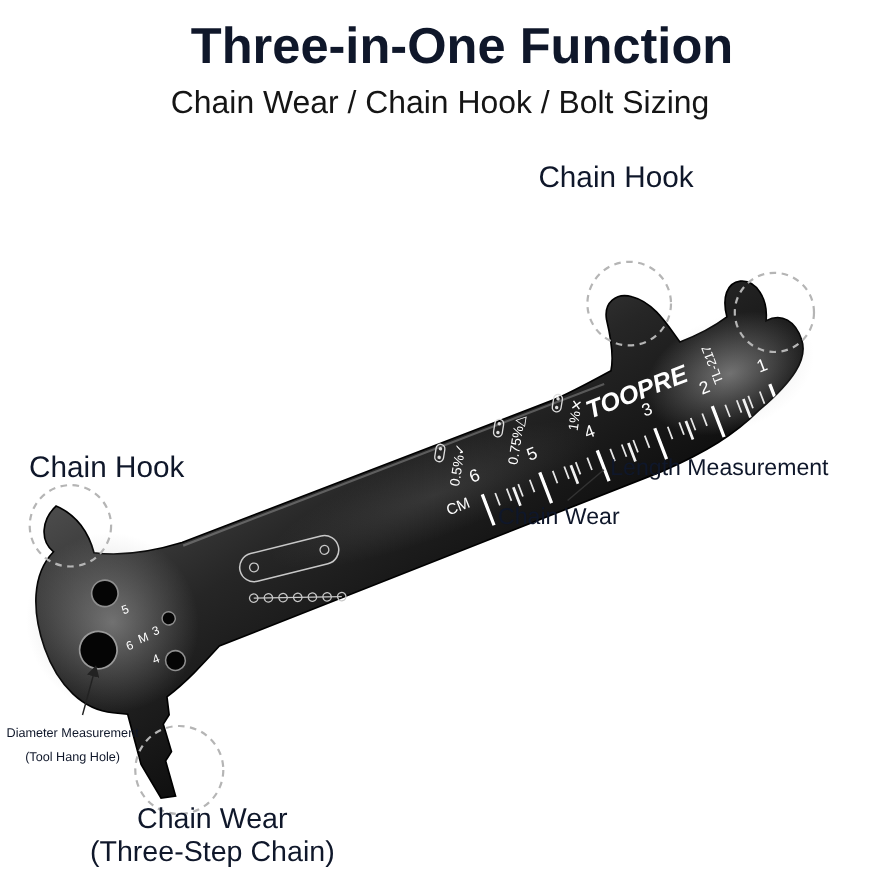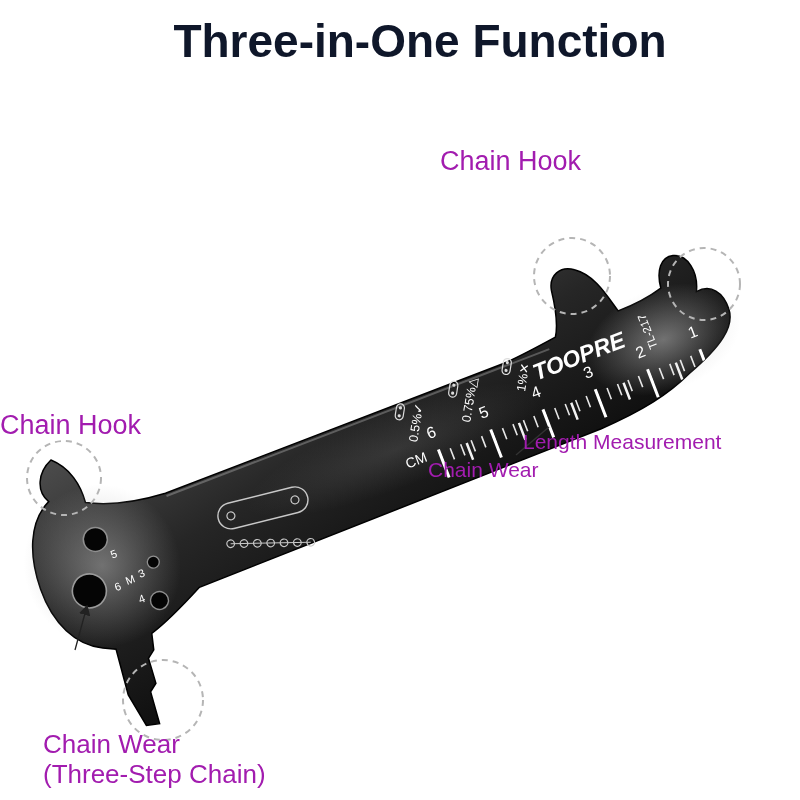--- a/index.html
+++ b/index.html
@@ -9,24 +9,24 @@
   }
   .abs{position:absolute;}
   .title{
     top:14px;left:0;width:800px;text-align:center;
     font-size:46px;font-weight:900;letter-spacing:0;color:#0f172a;margin-left:20px;
   }
   .subtitle{
     top:78px;left:0;width:800px;text-align:center;
     font-size:29px;font-weight:400;color:#151515;
   }
-  .callout{color:#a21caf;}
+  .callout{color:#0f172a;text-align:center;}
   .co-hook-top{top:146px;left:440px;width:240px;font-size:27px;}
   .co-hook-left{top:410px;left:0px;width:194px;font-size:27px;}
-  .co-length{top:426px;left:523px;width:262px;font-size:21px;line-height:1.5;}
+  .co-length{top:410px;left:523px;width:262px;font-size:21px;line-height:1.5;}
   .co-chainwear-mid{top:458px;left:428px;width:160px;font-size:21px;}
   .co-diameter{top:656px;left:2px;width:128px;font-size:11.5px;line-height:1.95;}
   .co-chainwear-bottom{top:730px;left:43px;width:300px;font-size:26px;line-height:1.15;}
   .line{display:block;}
   svg text{font-family:"Liberation Sans", sans-serif;}
 </style>
 </head>
 <body>
 
 <div id="canvas">
@@ -154,29 +154,34 @@
       <circle cx="704" cy="284" r="36"></circle>
       <circle cx="64" cy="478" r="37"></circle>
       <circle cx="163" cy="700" r="40"></circle>
     </g>
 
     <line x1="516" y1="455" x2="549" y2="427" stroke="#333" stroke-width="1.3"></line>
     <line x1="75" y1="650" x2="87" y2="606" stroke="#222" stroke-width="1.3" marker-end="url(#arrowhead)"></line>
   </svg>
 
   <div class="abs title">Three-in-One Function</div>
+  <div class="abs subtitle">Chain Wear / Chain Hook / Bolt Sizing</div>
 
   <div class="abs callout co-hook-top">Chain Hook</div>
   <div class="abs callout co-hook-left">Chain Hook</div>
 
   <div class="abs callout co-length">
     <span class="line">Length Measurement</span>
   </div>
 
   <div class="abs callout co-chainwear-mid">Chain Wear</div>
 
+  <div class="abs callout co-diameter">
+    <span class="line">Diameter Measurement</span>
+    <span class="line">(Tool Hang Hole)</span>
+  </div>
 
   <div class="abs callout co-chainwear-bottom">
     <span class="line">Chain Wear</span>
     <span class="line">(Three-Step Chain)</span>
   </div>
 
 </div>
 
 </body></html>

